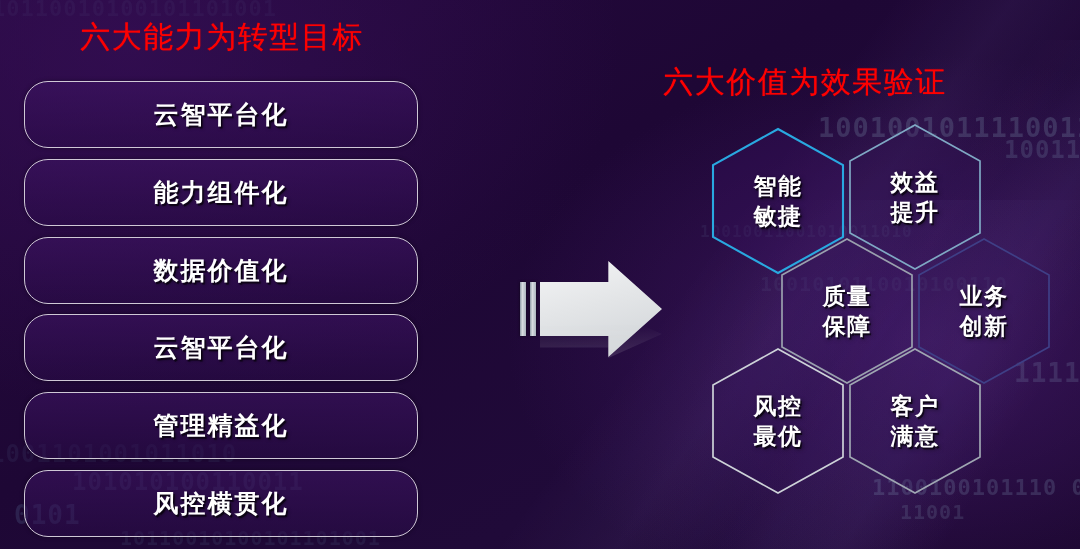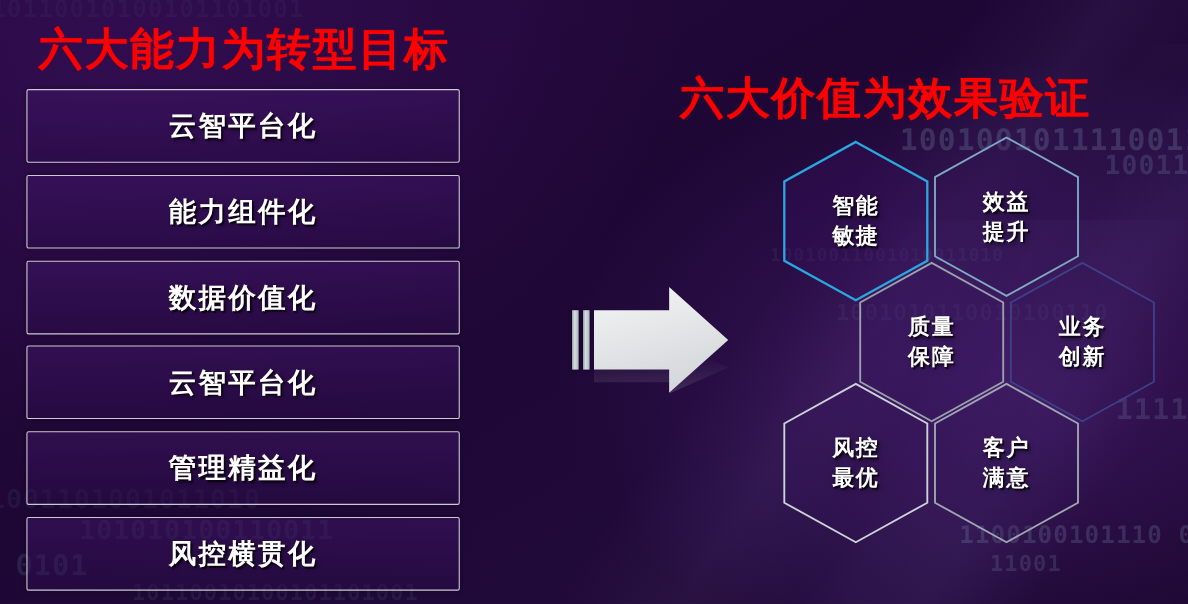--- a/index.html
+++ b/index.html
@@ -55,37 +55,37 @@
   .bin-tr7 { left:760px; top:272px; font-size:20px; color:rgba(130,170,200,.075); }
   .bin-bl1 { left:72px; top:468px; font-size:24px; color:rgba(120,165,200,.13); }
   .bin-bl2 { left:14px; top:500px; font-size:26px; color:rgba(120,165,200,.17); }
   .bin-bl3 { left:-10px; top:440px; font-size:24px; color:rgba(120,165,200,.085); }
   .bin-bl4 { left:120px; top:526px; font-size:20px; color:rgba(120,165,200,.10); }
   .bin-tl1 { left:-8px; top:-4px; font-size:22px; color:rgba(120,165,200,.055); }
 
   
   .title {
     position:absolute;
-    font-size:40px;
-    font-weight:bold;
+    font-size:30px;
+    font-weight:normal;
     color:#fe0000;
     letter-spacing:1.5px;
     white-space:nowrap;
     text-shadow:0 0 1px rgba(255,0,0,.8);
   }
   #title-left  { left:0; top:17px; width:444px; text-align:center; }
   #title-right { left:590px; top:17px; width:430px; text-align:center;margin-top:45px; }
 
   
   #cap-list { position:absolute; left:24px; top:81px; width:394px; }
   .cap-box {
     height:67px;
     margin-bottom:10.8px;
     border:1.6px solid #cfc8d6;
-    border-radius:2px;
+    border-radius:24px;
     background:linear-gradient(180deg, rgba(62,20,100,.55) 0%, rgba(44,12,76,.42) 100%);
     display:flex; align-items:center; justify-content:center;
     box-shadow:0 0 4px rgba(0,0,0,.35);
   }
   .cap-box:last-child { margin-bottom:0; }
   .cap-label {
     font-size:25px; font-weight:bold; color:#ffffff;
     letter-spacing:2px;
     text-shadow:1.5px 1.5px 0 rgba(0,0,0,.55), 2px 2px 3px rgba(0,0,0,.5);
   }
@@ -126,21 +126,21 @@
     position:absolute; inset:0;
   }
   .hex .hex-border svg { display:block; width:100%; height:100%; overflow:visible; }
   .hex-text {
     position:absolute; inset:0;
     display:flex; flex-direction:column;
     align-items:center; justify-content:center;
     gap:7px;
   }
   .hex-line {
-    font-size:20px; font-weight:bold; color:#ffffff;
+    font-size:23px; font-weight:bold; color:#ffffff;
     letter-spacing:1.5px; line-height:1;
     text-shadow:1.6px 1.6px 0 rgba(0,0,0,.6), 2px 2px 4px rgba(0,0,0,.55);
   }
   
   #hex-1 { left:10px;  top:8px;   }
   #hex-2 { left:147px; top:4px;   }
   #hex-3 { left:79px;  top:118px; }
   #hex-4 { left:216px; top:118px; }
   #hex-5 { left:10px;  top:228px; }
   #hex-6 { left:147px; top:228px;text-align:right; }

